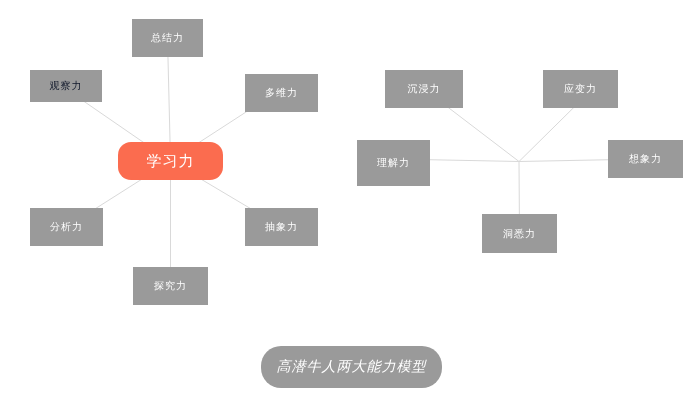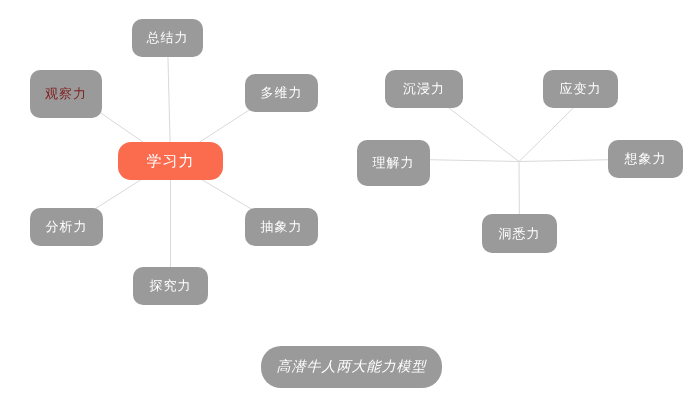--- a/index.html
+++ b/index.html
@@ -29,23 +29,23 @@
     height: 100%;
     z-index: 2;
   }
   .node {
     position: absolute;
     display: flex;
     align-items: center;
     justify-content: center;
     box-sizing: border-box;
     color: #ffffff;
-    font-size: 13px;
+    font-size: 10px;
     letter-spacing: 1px;
-    border-radius: 10px;
+    border-radius: 0;
     cursor: default;
     white-space: nowrap;
   }
   .node.branch {
     background: #9a9a9a;
   }
   .node.center {
     background: #fb6c4f;
     border-radius: 13px;
     font-size: 15px;
@@ -71,21 +71,21 @@
       <line x1="519" y1="161.5" x2="424" y2="89" stroke="#d9d9d9" stroke-width="1"></line>
       <line x1="519" y1="161.5" x2="592.5" y2="89" stroke="#d9d9d9" stroke-width="1"></line>
       <line x1="519" y1="161.5" x2="393.5" y2="159" stroke="#d9d9d9" stroke-width="1"></line>
       <line x1="519" y1="161.5" x2="645.5" y2="159" stroke="#d9d9d9" stroke-width="1"></line>
       <line x1="519" y1="161.5" x2="519.5" y2="233.5" stroke="#d9d9d9" stroke-width="1"></line>
     </svg>
   <div id="nodes-layer">
       <div class="node branch" style="left: 132px; top: 19px; width: 71px; height: 38px; background: rgb(154, 154, 154); color: rgb(255, 255, 255);">
         <span>总结力</span>
       </div>
-      <div class="node branch" style="left: 30px; top: 70px; width: 72px; height: 48px; background: rgb(154, 154, 154); color: #7f1d1d;">
+      <div class="node branch" style="left: 30px; top: 70px; width: 72px; height: 32px; background: rgb(154, 154, 154); color: #0f172a;">
         <span>观察力</span>
       </div>
       <div class="node branch" style="left: 245px; top: 74px; width: 73px; height: 38px; background: rgb(154, 154, 154); color: rgb(255, 255, 255);">
         <span>多维力</span>
       </div>
       <div class="node center" style="left: 118px; top: 142px; width: 105px; height: 38px; background: rgb(251, 108, 79); color: rgb(255, 255, 255);">
         <span>学习力</span>
       </div>
       <div class="node branch" style="left: 30px; top: 208px; width: 73px; height: 38px; background: rgb(154, 154, 154); color: rgb(255, 255, 255);">
         <span>分析力</span>

